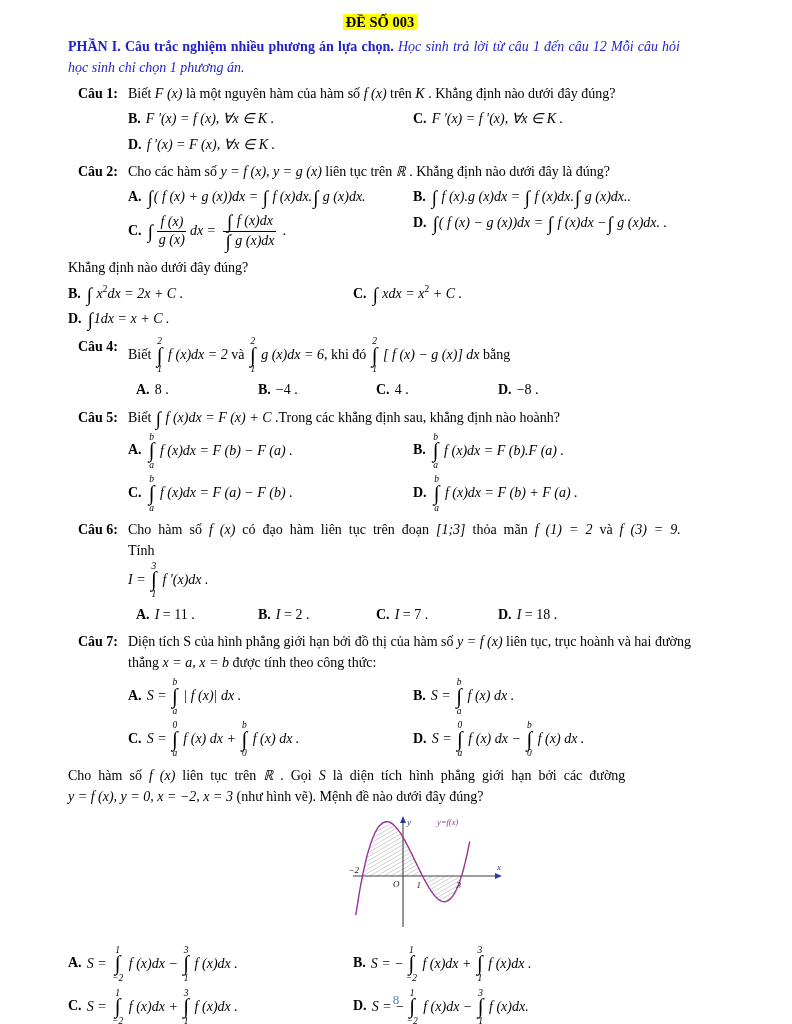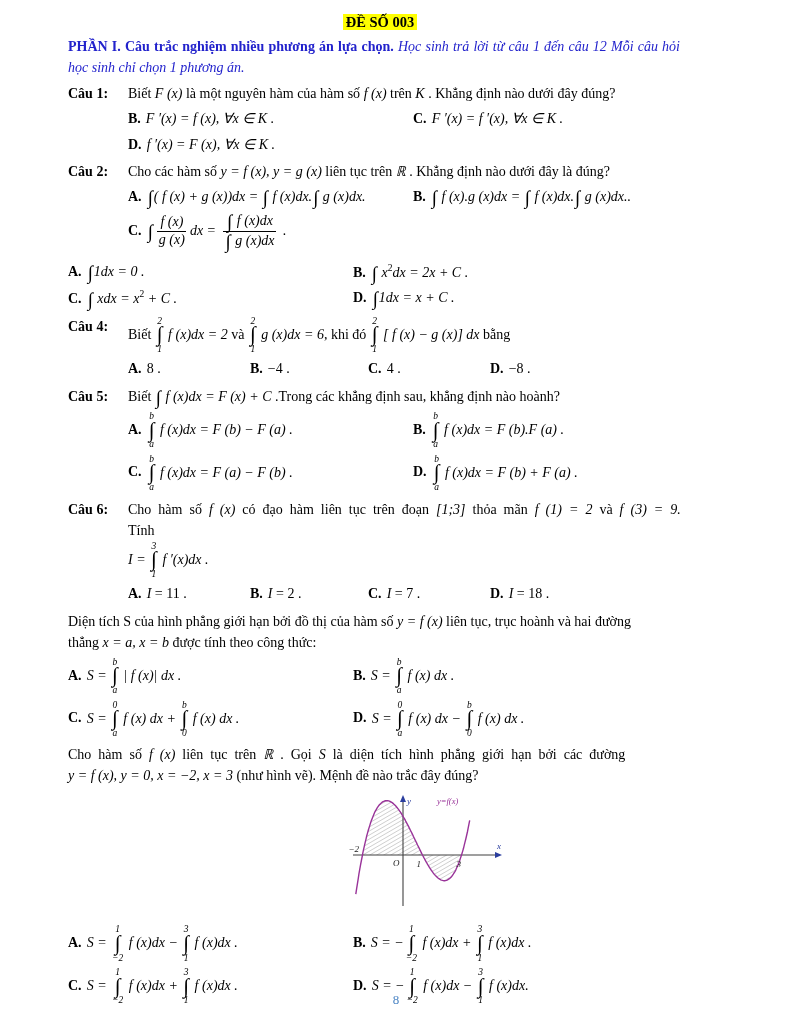--- a/index.html
+++ b/index.html
@@ -7,27 +7,27 @@
     width:792px;height:1024px;background:#fff;color:#000;
     font-family:"Liberation Serif",serif;font-size:14px;position:relative;overflow:hidden;
   }
   .page{padding:14px 100px 0 68px;}
   .title-row{text-align:center;margin-bottom:5px;}
   .title{font-weight:bold;font-size:14.5px;background:var(--highlight-yellow,#FFFF00);padding:0 3px;}
   .part-header{margin:0 12px 5px 0;color:var(--header-blue,#2222CC);line-height:1.5;text-align:justify;}
   .ph-bold{font-weight:bold;}
   .ph-italic{font-style:italic;}
   .question{display:flex;margin-bottom:4px;}
-  .qlabel{flex:0 0 60px;font-weight:bold;line-height:1.5;}
+  .qlabel{flex:0 0 60px;font-weight:bold;line-height:1.5;text-align:center;}
   .qbody{flex:1;min-width:0;}
   .prompt-line{line-height:1.5;}
   .spread{word-spacing:3.5px;}
   .options{display:grid;margin-top:2px;}
   .cols2{grid-template-columns:285px 1fr;}
-  .cols4{grid-template-columns:122px 118px 122px 1fr;}
+  .cols4{grid-template-columns:122px 118px 122px 1fr;margin-left:8px;}
   .option{line-height:1.55;margin:2px 0;}
   .okey{font-weight:bold;margin-right:5px;}
   .t{}
   .mi{font-style:italic;}
   .int-i{font-size:19px;vertical-align:-3px;padding:0 1px;line-height:1;}
   .int-d{display:inline-flex;flex-direction:column;align-items:center;vertical-align:middle;line-height:1;padding:0 2px;}
   .int-d .lim{font-size:9.5px;font-style:italic;line-height:1.1;}
   .int-d .gl{font-size:21px;line-height:0.85;}
   .frac{display:inline-flex;flex-direction:column;align-items:center;vertical-align:middle;line-height:1.2;padding:0 2px;}
   .frac .fnum{border-bottom:1px solid #000;padding:0 3px;text-align:center;}
@@ -63,27 +63,28 @@
           <div class="options cols2">
             <div class="option"><span class="okey">A.</span><span class="int-i">∫</span><span class="mi">( f (x) + g (x))dx = </span><span class="int-i">∫</span><span class="mi"> f (x)dx.</span><span class="int-i">∫</span><span class="mi"> g (x)dx.</span></div>
             <div class="option"><span class="okey">B.</span><span class="int-i">∫</span><span class="mi"> f (x).g (x)dx = </span><span class="int-i">∫</span><span class="mi"> f (x)dx.</span><span class="int-i">∫</span><span class="mi"> g (x)dx..</span></div>
             <div class="option"><span class="okey">C.</span><span class="int-i">∫</span><span class="frac">
                 <span class="fnum"><span class="mi">f (x)</span></span>
                 <span class="fden"><span class="mi">g (x)</span></span>
               </span><span class="mi">dx = </span><span class="frac">
                 <span class="fnum"><span class="int-i">∫</span><span class="mi"> f (x)dx</span></span>
                 <span class="fden"><span class="int-i">∫</span><span class="mi"> g (x)dx</span></span>
               </span><span class="mi"> .</span></div>
-          </div>
-        </div>
-      </div>
-      <div class="question">
-        <div class="qbody">
-          <div class="options cols2">
-            <div class="option"><span class="okey">A.</span><span class="int-i">∫</span><span class="mi">1dx = 0 .</span></div>
+            <div class="option"><span class="okey">D.</span><span class="int-i">∫</span><span class="mi">( f (x) − g (x))dx = </span><span class="int-i">∫</span><span class="mi"> f (x)dx −</span><span class="int-i">∫</span><span class="mi"> g (x)dx. .</span></div>
+          </div>
+        </div>
+      </div>
+      <div class="question">
+        <div class="qbody">
+          <div class="prompt-line"><span class="t">Khẳng định nào dưới đây đúng?</span></div>
+          <div class="options cols2">
             <div class="option"><span class="okey">B.</span><span class="int-i">∫</span><span class="mi"> x</span><sup>2</sup><span class="mi">dx = 2x + C .</span></div>
             <div class="option"><span class="okey">C.</span><span class="int-i">∫</span><span class="mi"> xdx = x</span><sup>2</sup><span class="mi"> + C .</span></div>
             <div class="option"><span class="okey">D.</span><span class="int-i">∫</span><span class="mi">1dx = x + C .</span></div>
           </div>
         </div>
       </div>
       <div class="question">
         <div class="qlabel">Câu 4:</div>
         <div class="qbody">
           <div class="prompt-line"><span class="t">Biết </span><span class="int-d">
@@ -146,20 +147,21 @@
             </span><span class="mi"> f ′(x)dx .</span></div>
           <div class="options cols4">
             <div class="option"><span class="okey">A.</span><span class="mi">I</span><span class="t"> = 11 .</span></div>
             <div class="option"><span class="okey">B.</span><span class="mi">I</span><span class="t"> = 2 .</span></div>
             <div class="option"><span class="okey">C.</span><span class="mi">I</span><span class="t"> = 7 .</span></div>
             <div class="option"><span class="okey">D.</span><span class="mi">I</span><span class="t"> = 18 .</span></div>
           </div>
         </div>
       </div>
       <div class="question">
+        <div class="qlabel">Câu 7:</div>
         <div class="qbody">
           <div class="prompt-line"><span class="t">Diện tích S của hình phẳng giới hạn bởi đồ thị của hàm số </span><span class="mi">y = f (x)</span><span class="t"> liên tục, trục hoành và hai đường</span></div>
           <div class="prompt-line"><span class="t">thẳng </span><span class="mi">x = a, x = b</span><span class="t"> được tính theo công thức:</span></div>
           <div class="options cols2">
             <div class="option"><span class="okey">A.</span><span class="mi">S = </span><span class="int-d">
                 <span class="lim">b</span>
                 <span class="gl">∫</span>
                 <span class="lim">a</span>
               </span><span class="mi"> | f (x)| dx .</span></div>
             <div class="option"><span class="okey">B.</span><span class="mi">S = </span><span class="int-d">
@@ -184,21 +186,21 @@
                 <span class="lim">b</span>
                 <span class="gl">∫</span>
                 <span class="lim">0</span>
               </span><span class="mi"> f (x) dx .</span></div>
           </div>
         </div>
       </div>
       <div class="question">
         <div class="qbody">
           <div class="prompt-line spread"><span class="t">Cho hàm số </span><span class="mi">f (x)</span><span class="t"> liên tục trên </span><span class="mi">ℝ</span><span class="t"> . Gọi </span><span class="mi">S</span><span class="t"> là diện tích hình phẳng giới hạn bởi các đường</span></div>
-          <div class="prompt-line"><span class="mi">y = f (x), y = 0, x = −2, x = 3</span><span class="t"> (như hình vẽ). Mệnh đề nào trắc đây đúng?</span></div>
+          <div class="prompt-line"><span class="mi">y = f (x), y = 0, x = −2, x = 3</span><span class="t"> (như hình vẽ). Mệnh đề nào dưới đây đúng?</span></div>
           <div class="figure"><svg width="170" height="122" viewBox="0 0 170 122">
               <defs>
                 <pattern id="hatch" patternUnits="userSpaceOnUse" width="3.5" height="3.5" patternTransform="rotate(60)">
                   <line x1="0" y1="0" x2="0" y2="3.5" stroke="#666666" stroke-width="0.55"></line>
                 </pattern>
               </defs>
               <path d="M17.4,63.0 L18.2,59.2 L19.0,55.6 L19.8,52.1 L20.6,48.7 L21.3,45.6 L22.1,42.5 L22.9,39.7 L23.7,36.9 L24.5,34.3 L25.2,31.9 L26.0,29.6 L26.8,27.4 L27.6,25.4 L28.4,23.5 L29.1,21.7 L29.9,20.0 L30.7,18.5 L31.5,17.1 L32.3,15.8 L33.0,14.6 L33.8,13.5 L34.6,12.6 L35.4,11.7 L36.2,11.0 L36.9,10.4 L37.7,9.9 L38.5,9.4 L39.3,9.1 L40.1,8.9 L40.8,8.7 L41.6,8.7 L42.4,8.7 L43.2,8.8 L44.0,9.0 L44.7,9.3 L45.5,9.7 L46.3,10.1 L47.1,10.7 L47.9,11.3 L48.6,11.9 L49.4,12.6 L50.2,13.4 L51.0,14.3 L51.8,15.2 L52.5,16.1 L53.3,17.2 L54.1,18.2 L54.9,19.4 L55.7,20.5 L56.4,21.8 L57.2,23.0 L58.0,24.3 L58.8,25.7 L59.6,27.0 L60.3,28.4 L61.1,29.9 L61.9,31.3 L62.7,32.8 L63.5,34.3 L64.2,35.9 L65.0,37.4 L65.8,39.0 L66.6,40.6 L67.4,42.2 L68.1,43.8 L68.9,45.4 L69.7,47.0 L70.5,48.7 L71.3,50.3 L72.0,51.9 L72.8,53.5 L73.6,55.1 L74.4,56.7 L75.2,58.3 L75.9,59.9 L76.7,61.5 L77.5,63.0 Z" fill="url(#hatch)" stroke="none"></path>
               <path d="M77.5,63.0 L78.3,64.5 L79.1,66.0 L79.8,67.5 L80.6,68.9 L81.4,70.3 L82.2,71.7 L83.0,73.0 L83.7,74.3 L84.5,75.6 L85.3,76.8 L86.1,78.0 L86.9,79.1 L87.6,80.2 L88.4,81.2 L89.2,82.2 L90.0,83.1 L90.8,83.9 L91.5,84.7 L92.3,85.4 L93.1,86.1 L93.9,86.7 L94.7,87.2 L95.4,87.6 L96.2,88.0 L97.0,88.3 L97.8,88.5 L98.6,88.6 L99.3,88.7 L100.1,88.6 L100.9,88.5 L101.7,88.2 L102.5,87.9 L103.2,87.5 L104.0,87.0 L104.8,86.3 L105.6,85.6 L106.4,84.8 L107.1,83.8 L107.9,82.7 L108.7,81.6 L109.5,80.3 L110.3,78.9 L111.0,77.3 L111.8,75.7 L112.6,73.9 L113.4,72.0 L114.2,69.9 L114.9,67.8 L115.7,65.4 L116.5,63.0 Z" fill="url(#hatch)" stroke="none"></path>
               <line x1="8" y1="63" x2="150" y2="63" stroke="#404040" stroke-width="1.1"></line>
               <line x1="58" y1="8" x2="58" y2="114" stroke="#404040" stroke-width="1.1"></line>

